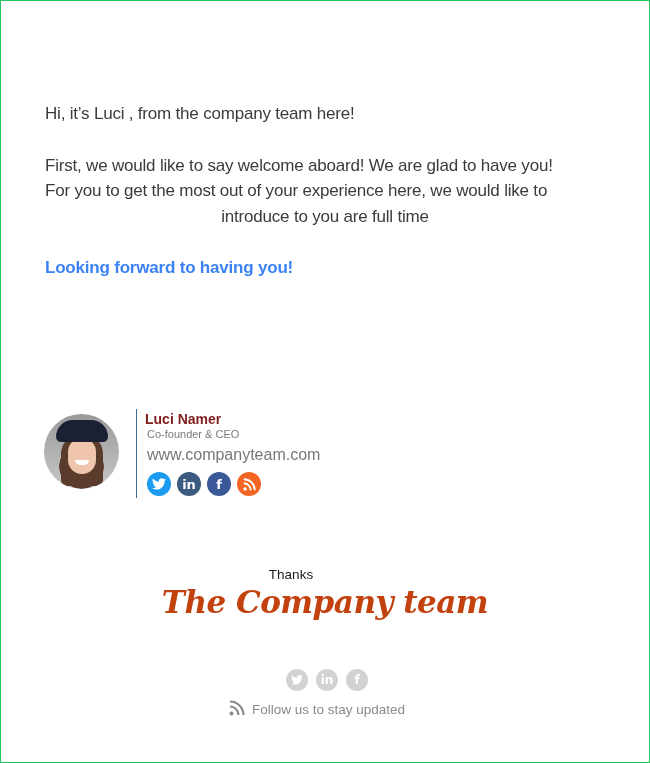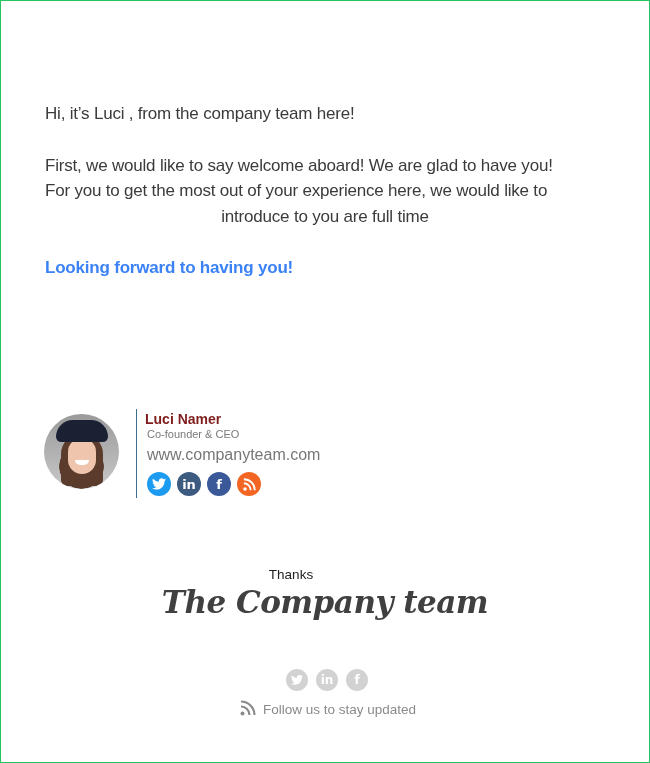--- a/index.html
+++ b/index.html
@@ -29,25 +29,25 @@
   .avatar .smile { position:absolute; left:31px; top:46px; width:14px; height:5px; background:#fff; border-radius:0 0 7px 7px; }
   .vline { position:absolute; left:92px; top:0; width:1px; height:89px; background:#3c6e91; }
   .sig-name { position:absolute; left:101px; top:2px; font-size:14px; font-weight:bold; color:#7f1d1d; white-space:nowrap; }
   .sig-role { position:absolute; left:103px; top:19px; font-size:11px; color:#7a7a7a; white-space:nowrap; }
   .sig-web { position:absolute; left:103px; top:37px; font-size:16px; color:#777; white-space:nowrap; }
   .socials { position:absolute; left:103px; top:63px; display:flex; gap:6px; }
   .soc { width:24px; height:24px; border-radius:50%; display:flex; align-items:center; justify-content:center; color:#fff; font-weight:bold; font-size:13px; font-family:"DejaVu Sans", sans-serif; }
   .tw { background:#1d9bf0; } .li { background:#3d5a80; } .fb { background:#3b5998; } .rss { background:#f26522; }
 
   .thanks { position:absolute; left:0; width:580px; top:566px; text-align:center; font-size:13.5px; color:#222; }
-  .script { position:absolute; left:0; width:648px; top:583px; text-align:center; font-family:"DejaVu Serif", serif; font-style:italic; font-weight:bold; font-size:31px; color:#404040; letter-spacing:-0.5px; }
+  .script { position:absolute; left:0; width:648px; top:583px; text-align:center; font-family:"DejaVu Serif", serif; font-style:italic; font-weight:bold; font-size:31px; color:#c2410c; letter-spacing:-0.5px; }
 
   .foot-icons { position:absolute; left:285px; top:668px; display:flex; gap:8px; }
   .fi { width:22px; height:22px; border-radius:50%; background:#d2d2d2; color:#fff; display:flex; align-items:center; justify-content:center; font-size:12px; font-weight:bold; font-family:"DejaVu Sans", sans-serif; }
-  .follow { position:absolute; left:239px; top:699px; display:flex; align-items:center; gap:7px; color:#8a8a8a; font-size:13.5px; }
+  .follow { position:absolute; left:228px; top:699px; display:flex; align-items:center; gap:7px; color:#8a8a8a; font-size:13.5px; }
 </style>
 </head>
 <body>
 
 <div class="frame">
   <div class="body-text">
     <p class="greet">Hi, it’s Luci , from the company team here!</p>
     <p>First, we would like to say welcome aboard! We are glad to have you!</p>
     <p>For you to get the most out of your experience here, we would like to</p>
     <p class="para">introduce to you are full time</p>

